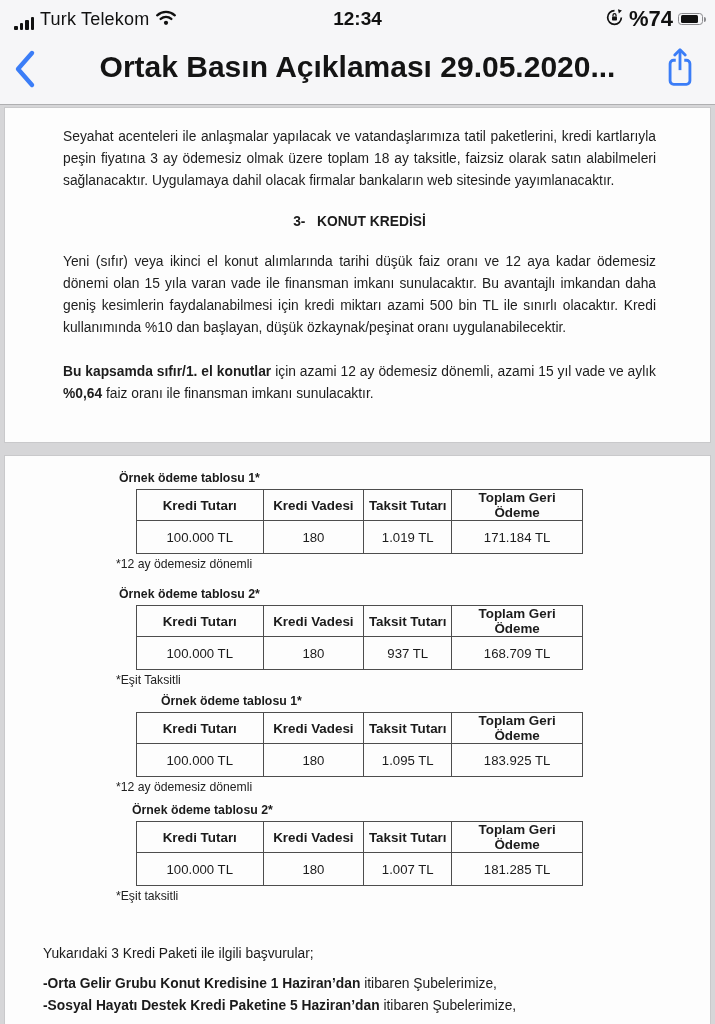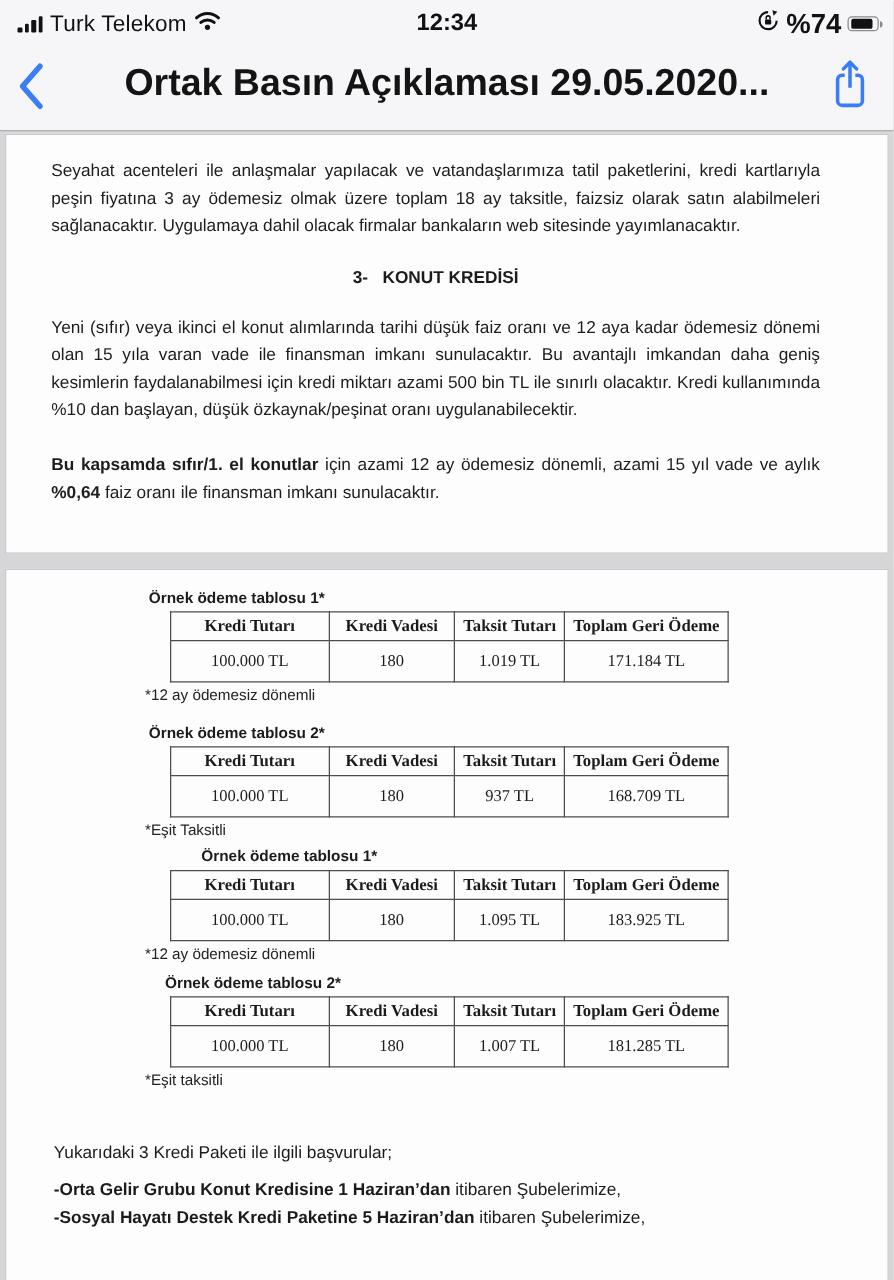--- a/index.html
+++ b/index.html
@@ -15,21 +15,21 @@
   .chrome {
     position:absolute; top:0; left:0; width:715px; height:104px;
     background:#f6f6f8;
     box-shadow:0 1px 0 rgba(0,0,0,0.18);
     z-index:5;
   }
   .status-bar {
     position:relative; height:34px;
     display:flex; align-items:center; padding:4px 12px 0 14px;
   }
-  .sb-left { display:flex; align-items:center; gap:6px; }
+  .sb-left { display:flex; align-items:flex-end; gap:6px; }
   .carrier { font-size:18px; color:#111; letter-spacing:0.2px; }
   .sb-time {
     position:absolute; left:0; right:0; text-align:center;
     font-size:19px; font-weight:700; color:#111;
   }
   .sb-right { margin-left:auto; display:flex; align-items:center; gap:5px; z-index:2; }
   .pct { font-size:22px; font-weight:600; color:#111; }
 
   .signal { display:flex; align-items:flex-end; gap:2px; height:13px; }
   .signal i { display:block; width:3.5px; background:#111; border-radius:1px; }
@@ -53,42 +53,42 @@
   .page {
     position:absolute; left:4px; width:707px;
     background:#fdfdfd; border:1px solid #c9c9cb;
   }
   .page-1 { top:107px; height:336px; }
   .page-2 { top:455px; height:620px; }
 
   .doc-text {
     font-size:13.8px; line-height:22px; text-align:justify; color:#1d1d1d;
   }
-  .page-1 .inner { padding:18px 54px 0 36px; }
+  .page-1 .inner { padding:18px 54px 0 58px; }
   .p-gap { margin-top:22px; }
   .doc-heading {
     text-align:center; font-weight:700; font-size:13.8px;
     margin-top:22px; white-space:pre;
   }
   b { font-weight:700; }
 
   
   .tbl-label { font-weight:700; font-size:12.3px; }
   .lbl-a { margin-left:114px; margin-top:15px; }
   .lbl-b { margin-left:114px; margin-top:16px; }
   .lbl-c { margin-left:156px; margin-top:7px; }
   .lbl-d { margin-left:127px; margin-top:9px; }
 
   table.loan-table {
     border-collapse:collapse; margin-left:131px; margin-top:4px;
     table-layout:fixed; width:447px;
   }
   table.loan-table td {
     border:1px solid #4d4d4d; text-align:center; vertical-align:middle;
-    font-size:13.2px; padding:0 2px;font-family:Liberation Serif, serif;
+    font-size:13.2px; padding:0 2px;
   }
   table.loan-table tr.hdr td { font-weight:700; height:23px; font-size:13.4px; }
   table.loan-table tr.dat td { height:33px; }
   td.c1{width:118px;} td.c2{width:94px;margin-top:48px;} td.c3{width:82px;} td.c4{width:122px;}
 
   .tbl-foot { font-size:12.2px; margin-left:111px; margin-top:3px; color:#222; }
 
   .para2 { padding:0 54px 0 38px; margin-top:13px; }
   .bottom-block { padding-left:38px; padding-right:54px; }
   .line-plain { margin-top:40px; font-size:13.8px; line-height:22px; }

